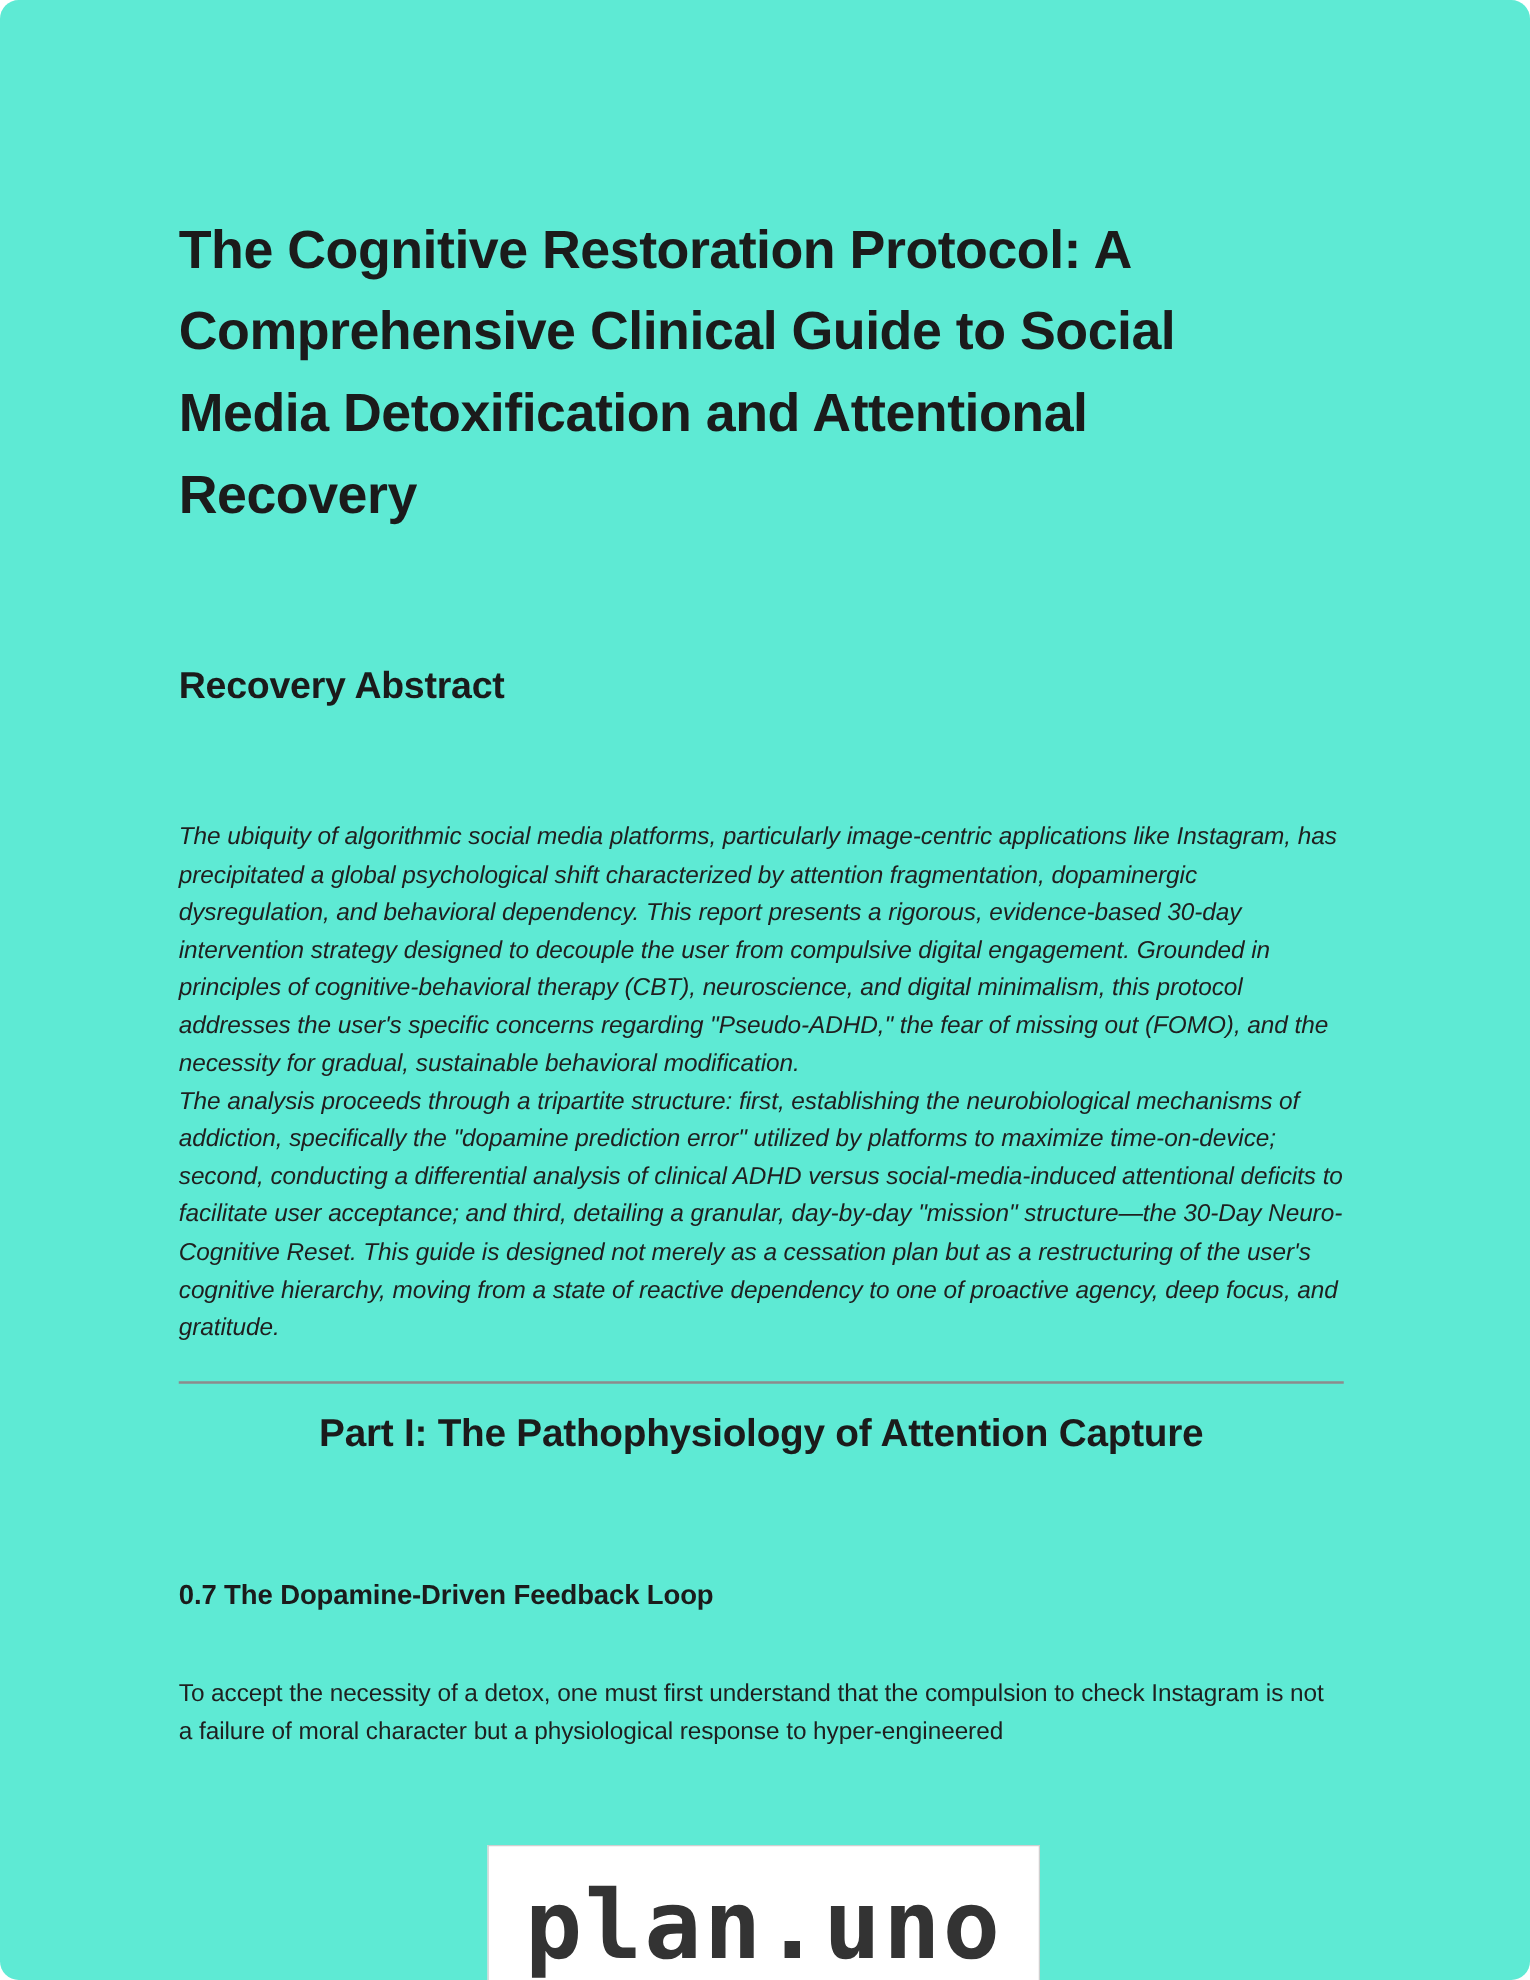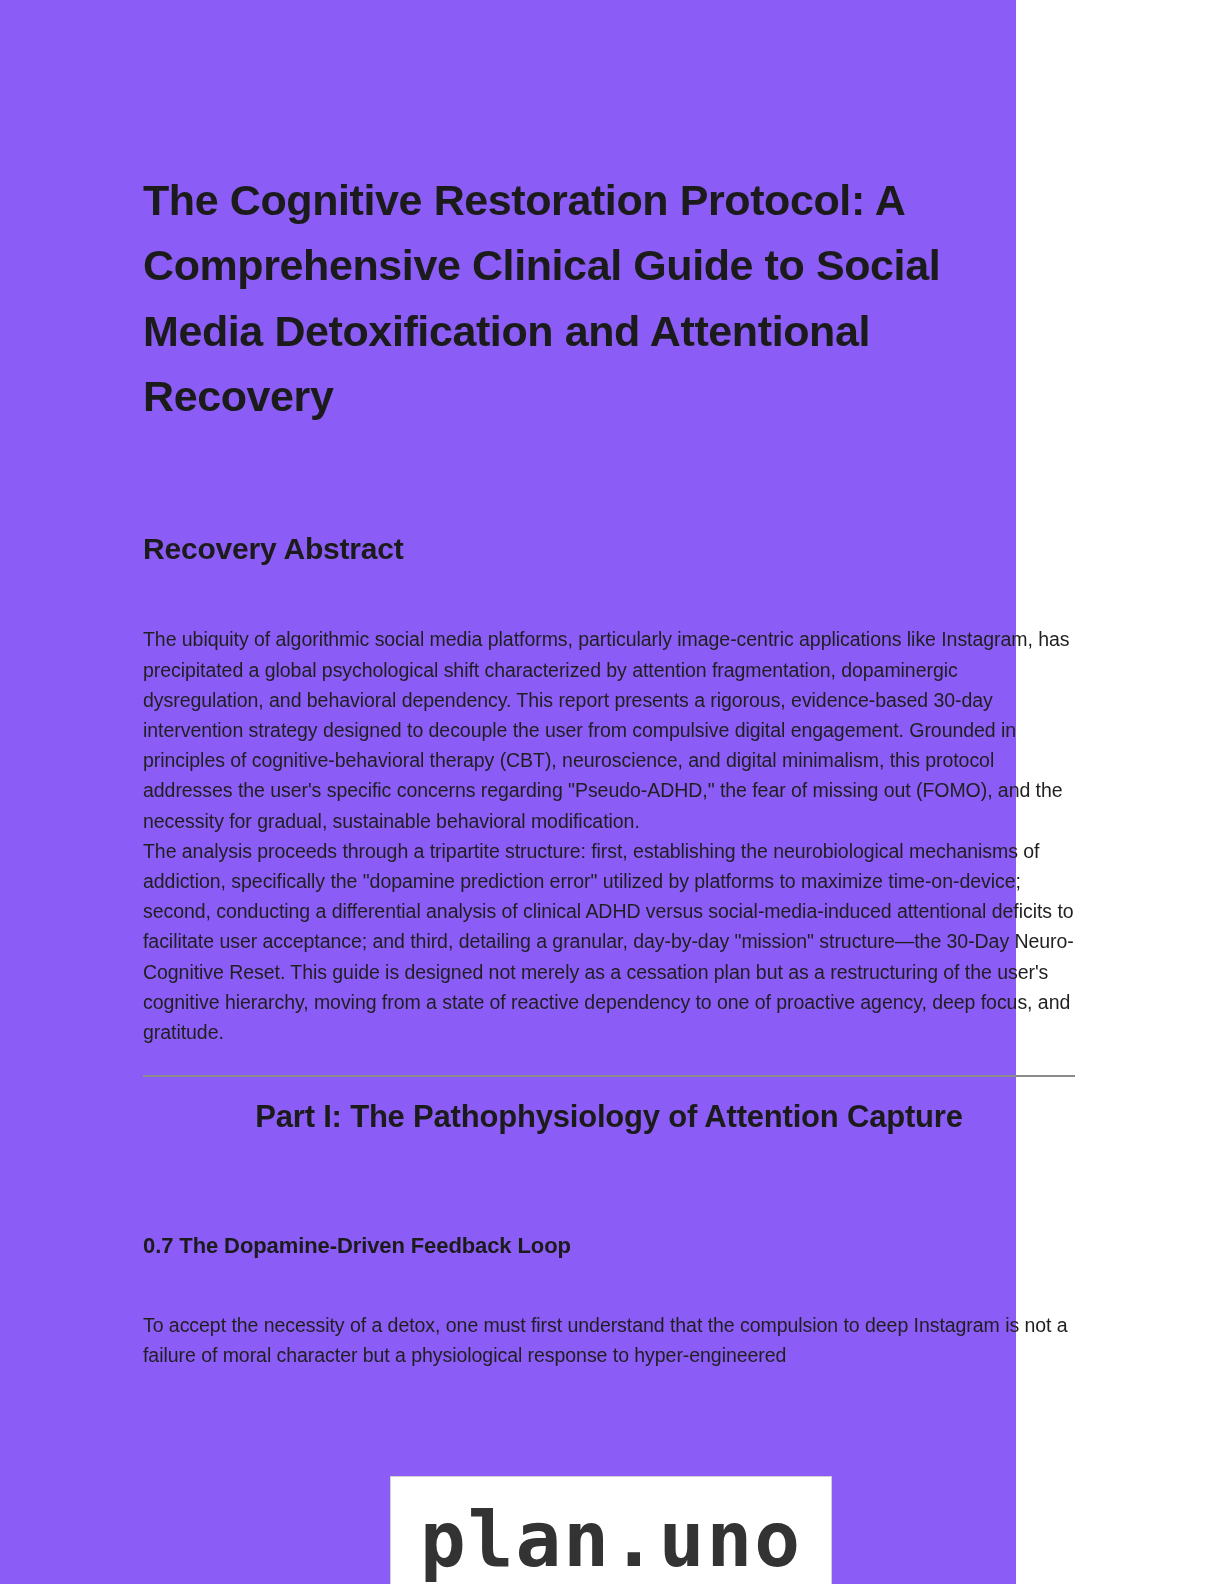--- a/index.html
+++ b/index.html
@@ -13,23 +13,24 @@
   body {
     font-family: "Liberation Sans", sans-serif;
     color: #1a1a1a;
     position: relative;
     overflow: hidden;
   }
 
   .page {
     position: absolute;
     left: 0; top: 0;
-    width: 1016px;
+    width: 1224px;
     height: 1584px;
-    background: #8b5cf6;
+    background: #5eead4;
+    border-radius: 15px;
   }
 
   .content {
     position: absolute;
     left: 143px;
     top: 0;
     width: 932px;
   }
 
   
@@ -64,21 +65,22 @@
     font-size: 22px;
     font-weight: 700;
     line-height: 1.3;
     letter-spacing: -0.1px;
     color: #1b1b1b;
     margin-top: 94px;
   }
 
   
   .body-block {
-    margin-top: 56px;
+    margin-top: 86px;
+    font-style: italic;
   }
 
   .para {
     font-size: 19.5px;
     line-height: 30.2px;
     color: #1f1f1f;
     letter-spacing: -0.05px;
     text-align: left;
   }
 
@@ -137,21 +139,21 @@
       <p class="para">The analysis proceeds through a tripartite structure: first, establishing the neurobiological mechanisms of addiction, specifically the "dopamine prediction error" utilized by platforms to maximize time-on-device; second, conducting a differential analysis of clinical ADHD versus social-media-induced attentional deficits to facilitate user acceptance; and third, detailing a granular, day-by-day "mission" structure—the 30-Day Neuro-Cognitive Reset. This guide is designed not merely as a cessation plan but as a restructuring of the user's cognitive hierarchy, moving from a state of reactive dependency to one of proactive agency, deep focus, and gratitude.</p>
     </div>
 
     <div class="divider"></div>
 
     <h2 class="h2 part-head">Part I: The Pathophysiology of Attention Capture</h2>
 
     <h3 class="h3">0.7 The Dopamine-Driven Feedback Loop</h3>
 
     <div class="body-block-tail">
-      <p class="para">To accept the necessity of a detox, one must first understand that the compulsion to deep Instagram is not a failure of moral character but a physiological response to hyper-engineered</p>
+      <p class="para">To accept the necessity of a detox, one must first understand that the compulsion to check Instagram is not a failure of moral character but a physiological response to hyper-engineered</p>
     </div>
 
   </div>
 
   <div class="watermark-box">
     <span class="watermark-text">plan.uno</span>
   </div>
 
 </div>
 

